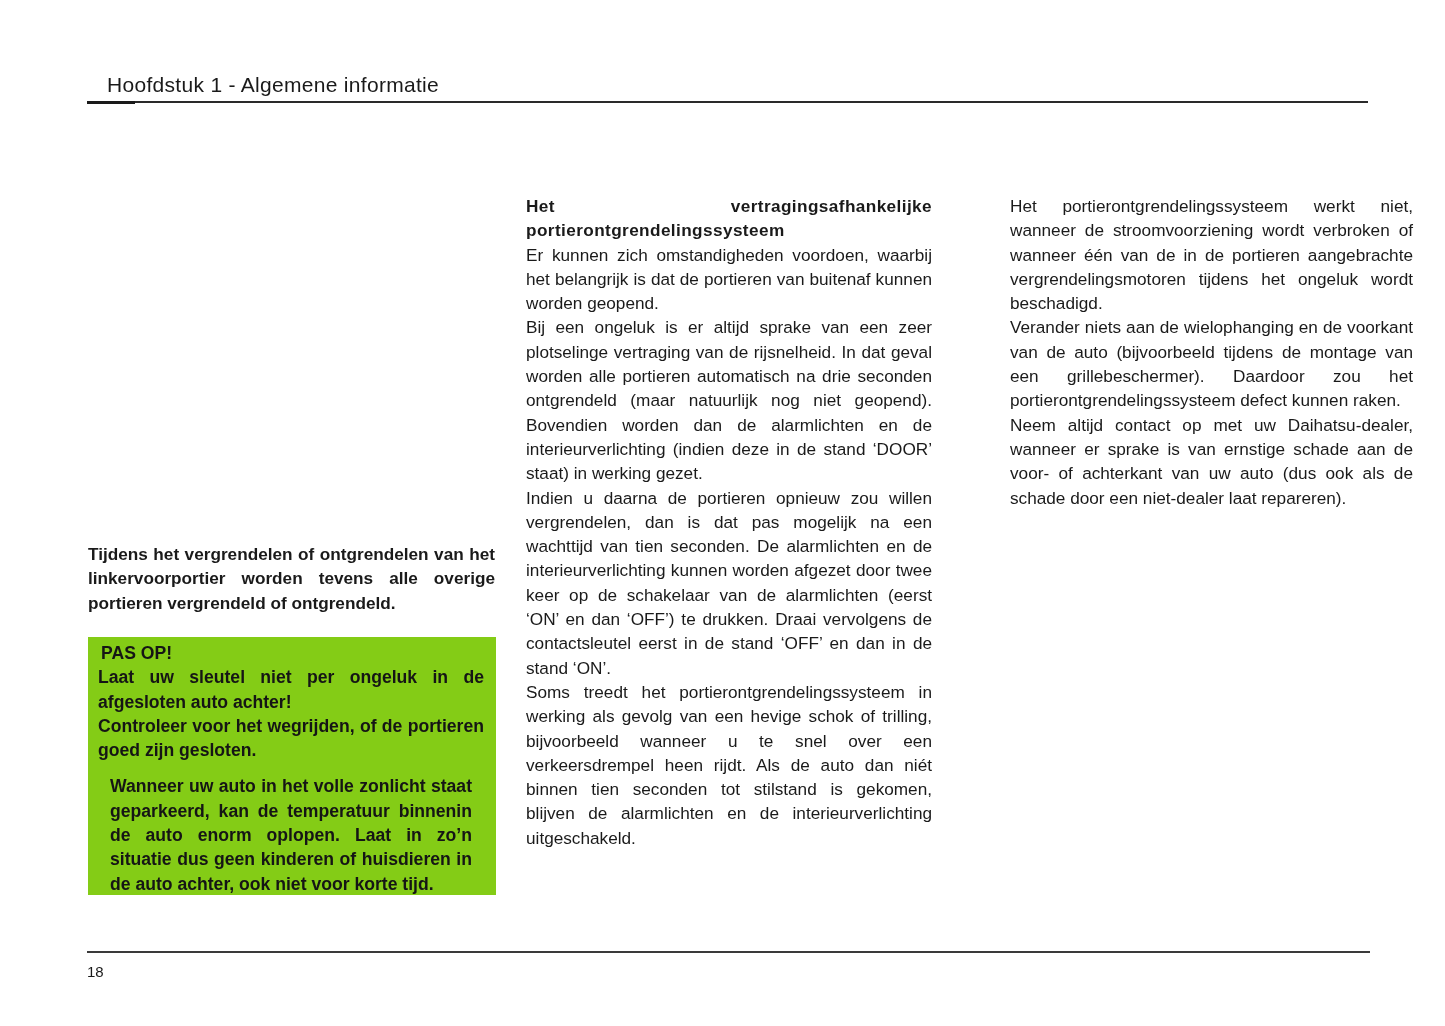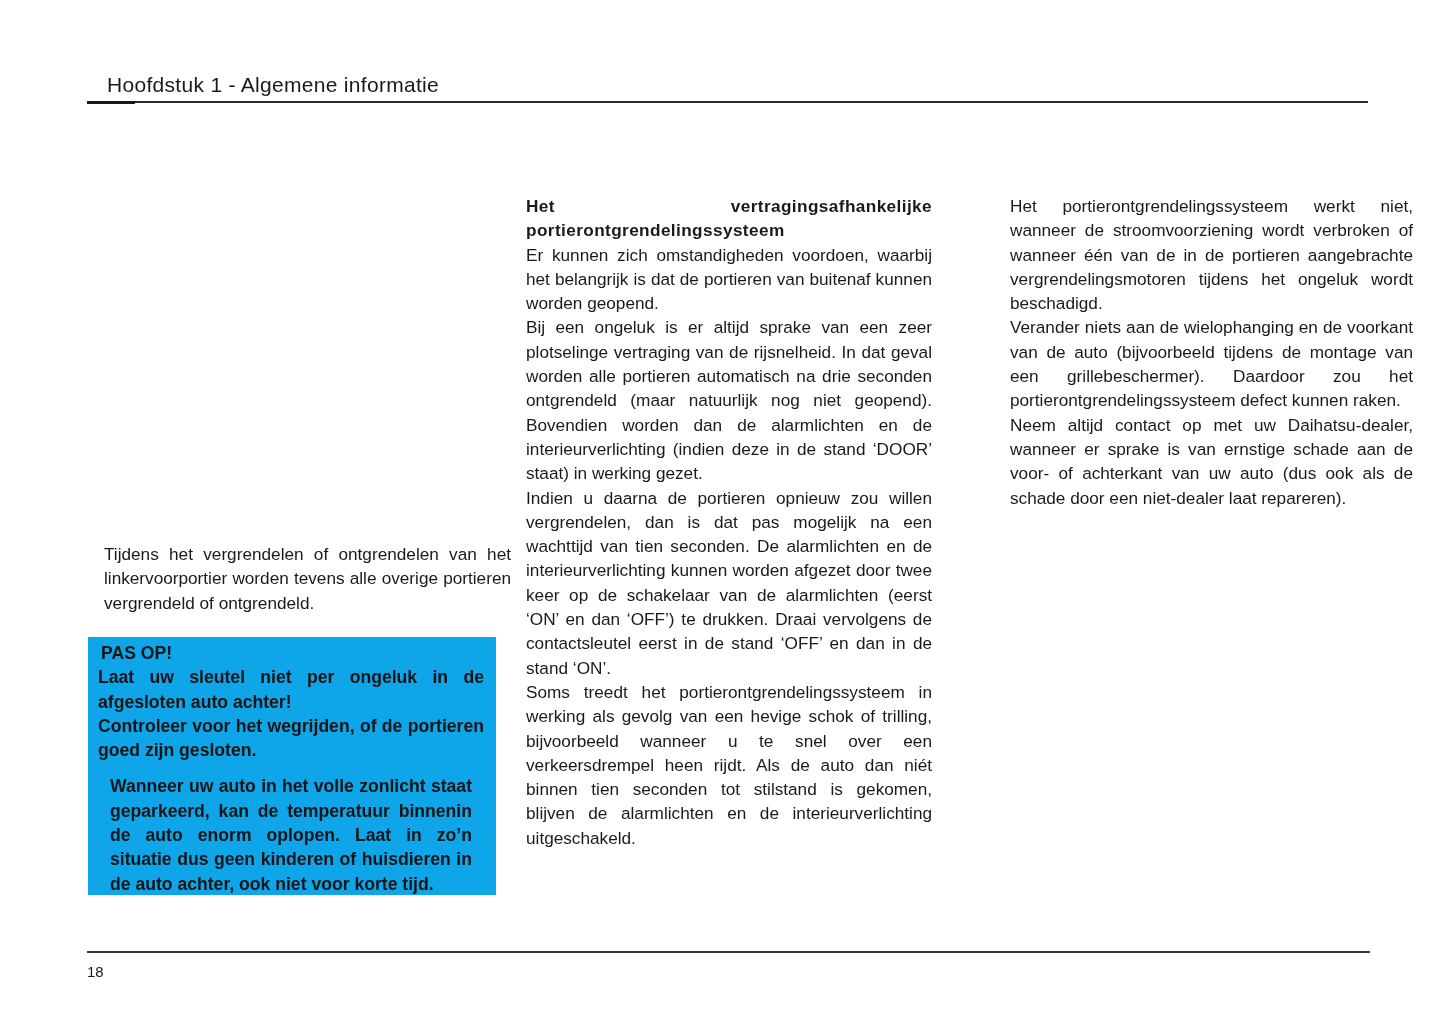--- a/index.html
+++ b/index.html
@@ -12,27 +12,27 @@
     font-size: 21px; letter-spacing: 0.3px; color: #1a1a1a; margin-left: 20px;
   }
   .header-rule {
     position: absolute; left: 87px; top: 101px; width: 1281px; height: 2px; background: #2a2a2a;
   }
   .header-rule-accent {
     position: absolute; left: 87px; top: 101px; width: 48px; height: 3px; background: #1a1a1a;
   }
   .col { position: absolute; font-size: 17.2px; line-height: 24.3px; text-align: justify; }
   .col p { margin: 0; }
-  .col-left { left: 104px; top: 542px; width: 407px; }
+  .col-left { left: 88px; top: 542px; width: 407px; font-weight: bold; }
   .col-mid { left: 526px; top: 194px; width: 406px; }
   .col-right { left: 1010px; top: 194px; width: 403px; }
   .section-heading { font-weight: bold; letter-spacing: 0.4px; }
   .warning-box {
     position: absolute; left: 88px; top: 637px; width: 408px; height: 258px;
-    background: #0ea5e9;
+    background: #84cc16;
   }
   .warning-inner {
     position: absolute; left: 10px; top: 4px; right: 12px;
     font-weight: bold; font-size: 17.6px; line-height: 24.3px; text-align: justify; color: #151515;
   }
   .warning-title { padding-left: 3px; }
   .footer-rule {
     position: absolute; left: 87px; top: 951px; width: 1283px; height: 2px; background: #3a3a3a;
   }
   .page-number {

